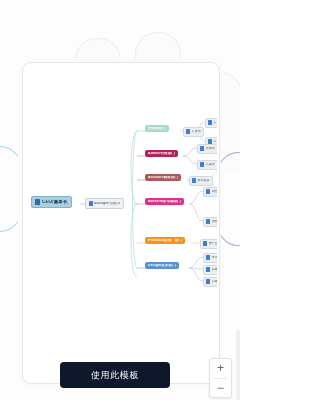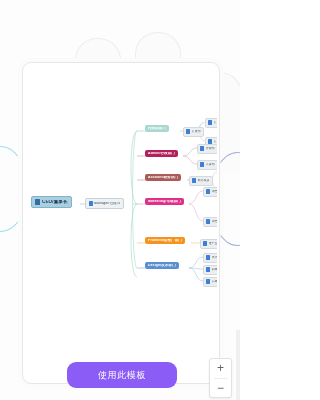--- a/index.html
+++ b/index.html
@@ -70,22 +70,22 @@
   .n-dep .tx{font-size:3.5px;color:#ffffff;font-weight:bold;}
 
   
   .n-leaf{
     padding:1.4px 2.2px;background:#eceff1;border:1px solid #d3d9dd;
   }
   .n-leaf .tx{font-size:2.9px;color:#4a545c;}
 
   
   .cta{
-    position:absolute;left:67px;top:362px;width:110px;height:26px;
-    background:#8b5cf6;border-radius:9px;border:none;
+    position:absolute;left:60px;top:362px;width:110px;height:26px;
+    background:#0f172a;border-radius:4px;border:none;
     display:flex;align-items:center;justify-content:center;
     color:#fff;font-size:9px;letter-spacing:.6px;cursor:pointer;
     font-family:"Liberation Sans","DejaVu Sans",sans-serif;
   }
   .zoomctl{
     position:absolute;right:8px;top:358px;width:21px;height:38px;
     background:#fff;border-radius:3px;border:1px solid #e2e2e2;
     box-shadow:0 1px 2px rgba(0,0,0,.08);
     display:flex;flex-direction:column;
   }

